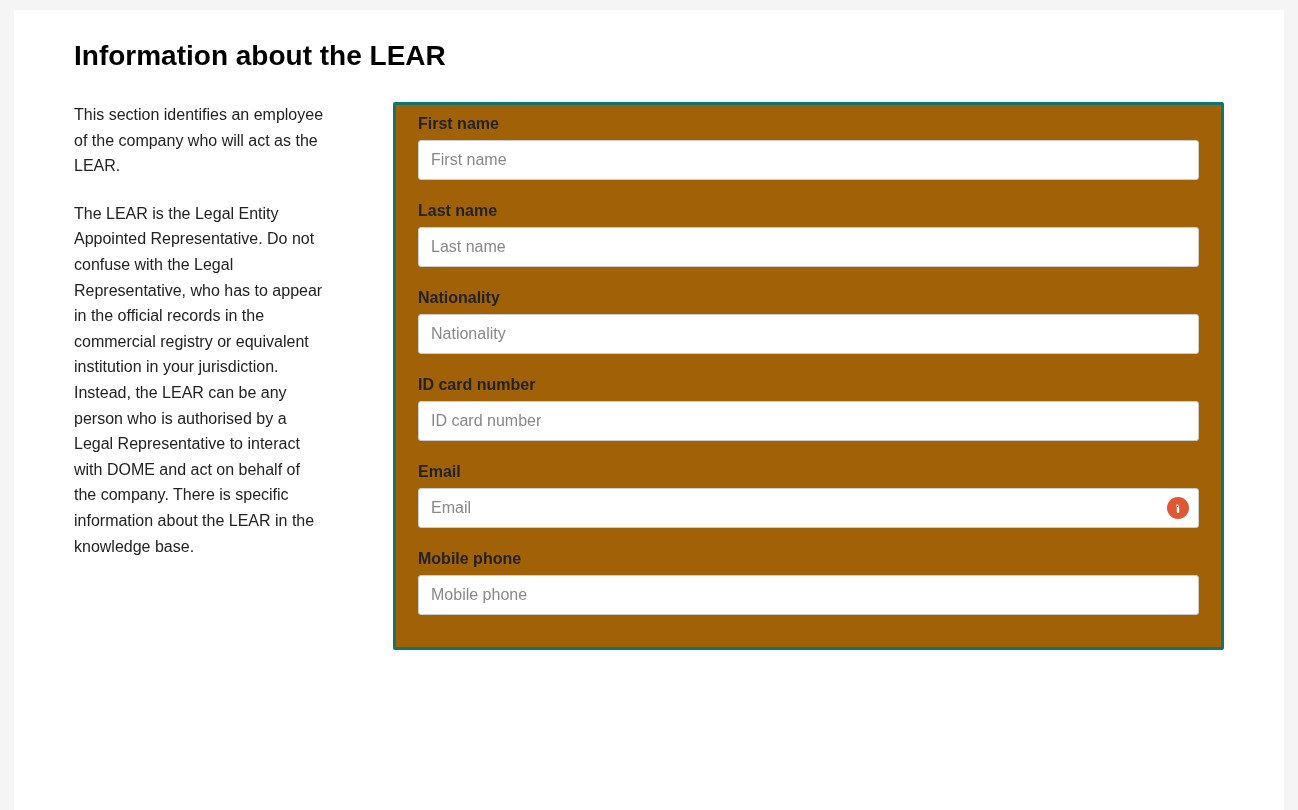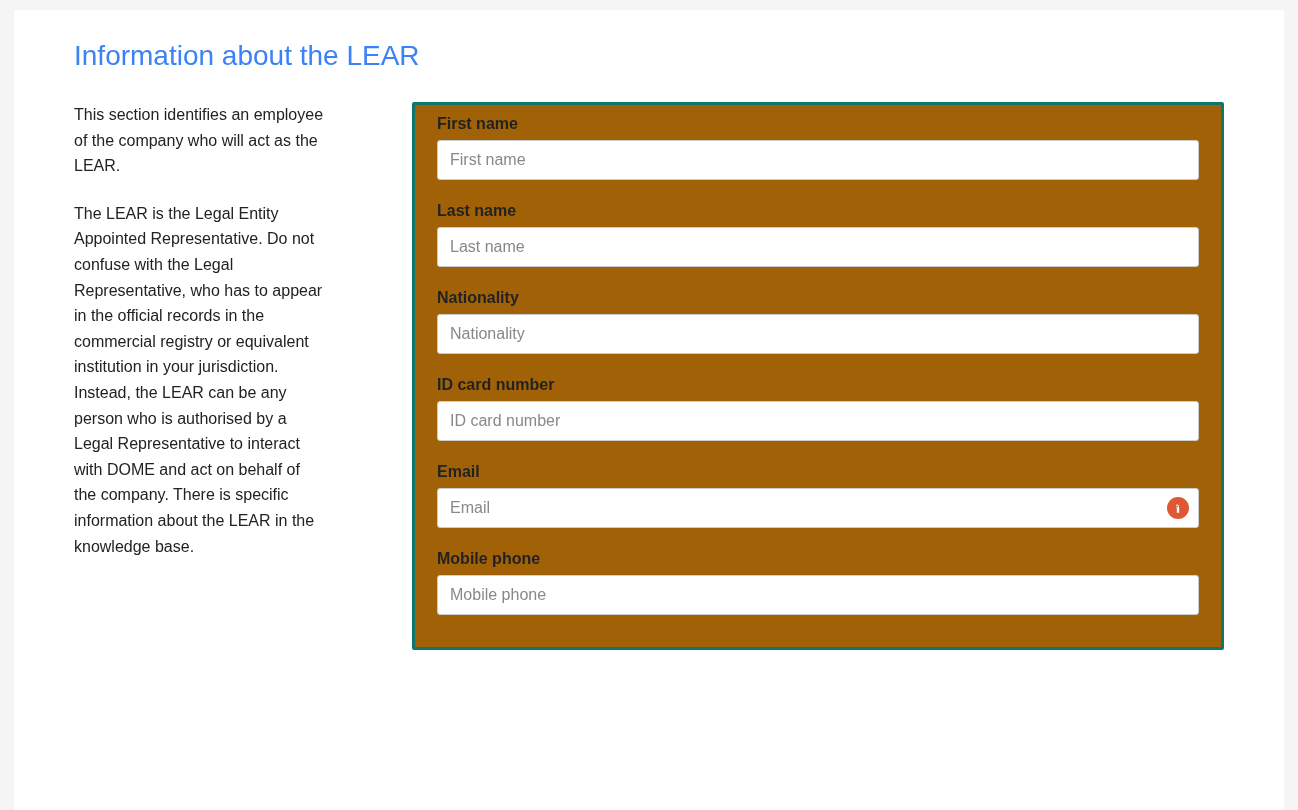--- a/index.html
+++ b/index.html
@@ -14,27 +14,27 @@
     }
     .container {
       background: #fff;
       width: 1270px;
       padding: 30px 60px 0 60px;
       margin: 0 auto;
       min-height: 800px;
     }
     h1 {
       font-size: 28px;
-      font-weight: 400;
+      font-weight: 700;
       margin-bottom: 30px;
-      color: #3b82f6;
+      color: #000000;
     }
     .content {
       display: flex;
-      gap: 88px;
+      gap: 69px;
       justify-content: flex-end;
     }
     .left-col {
       width: 250px;
       flex-shrink: 0;
     }
     .left-col p {
       font-size: 16px;
       line-height: 1.6;
       color: #222;

